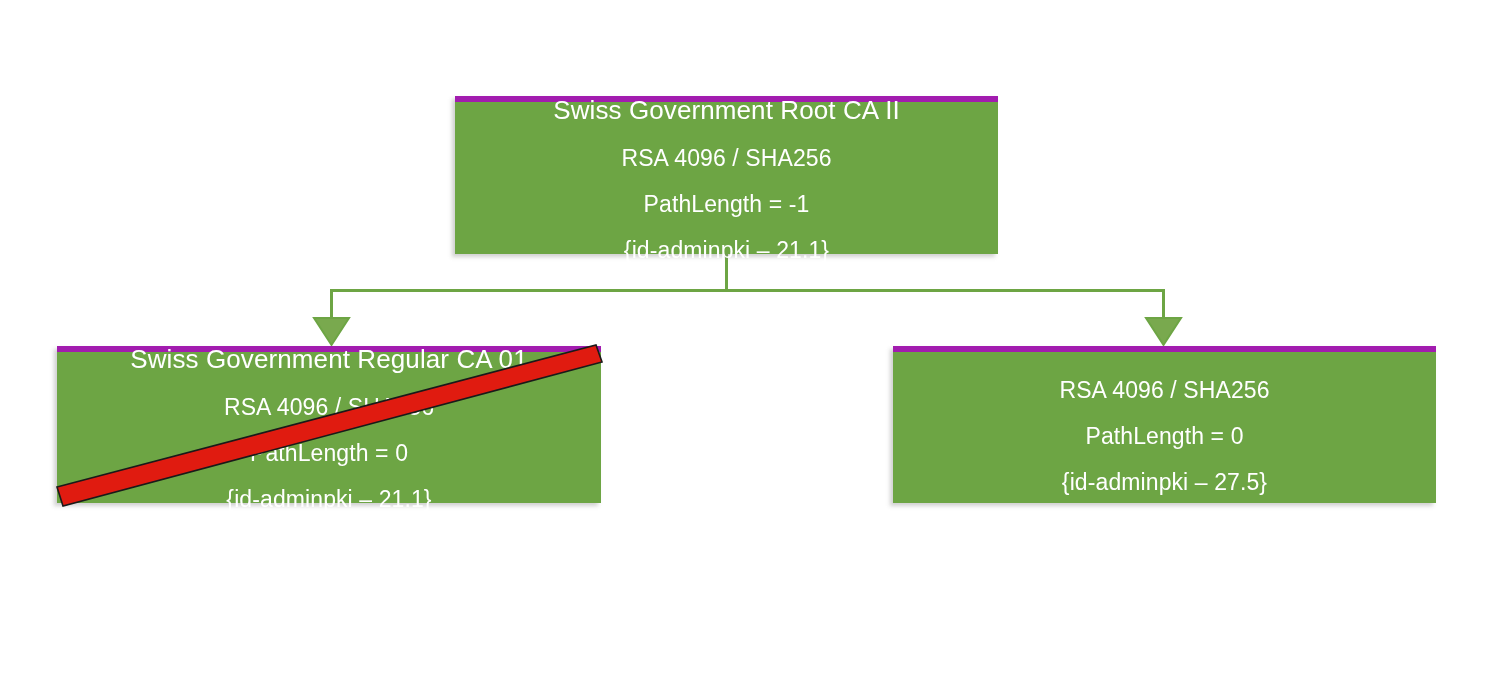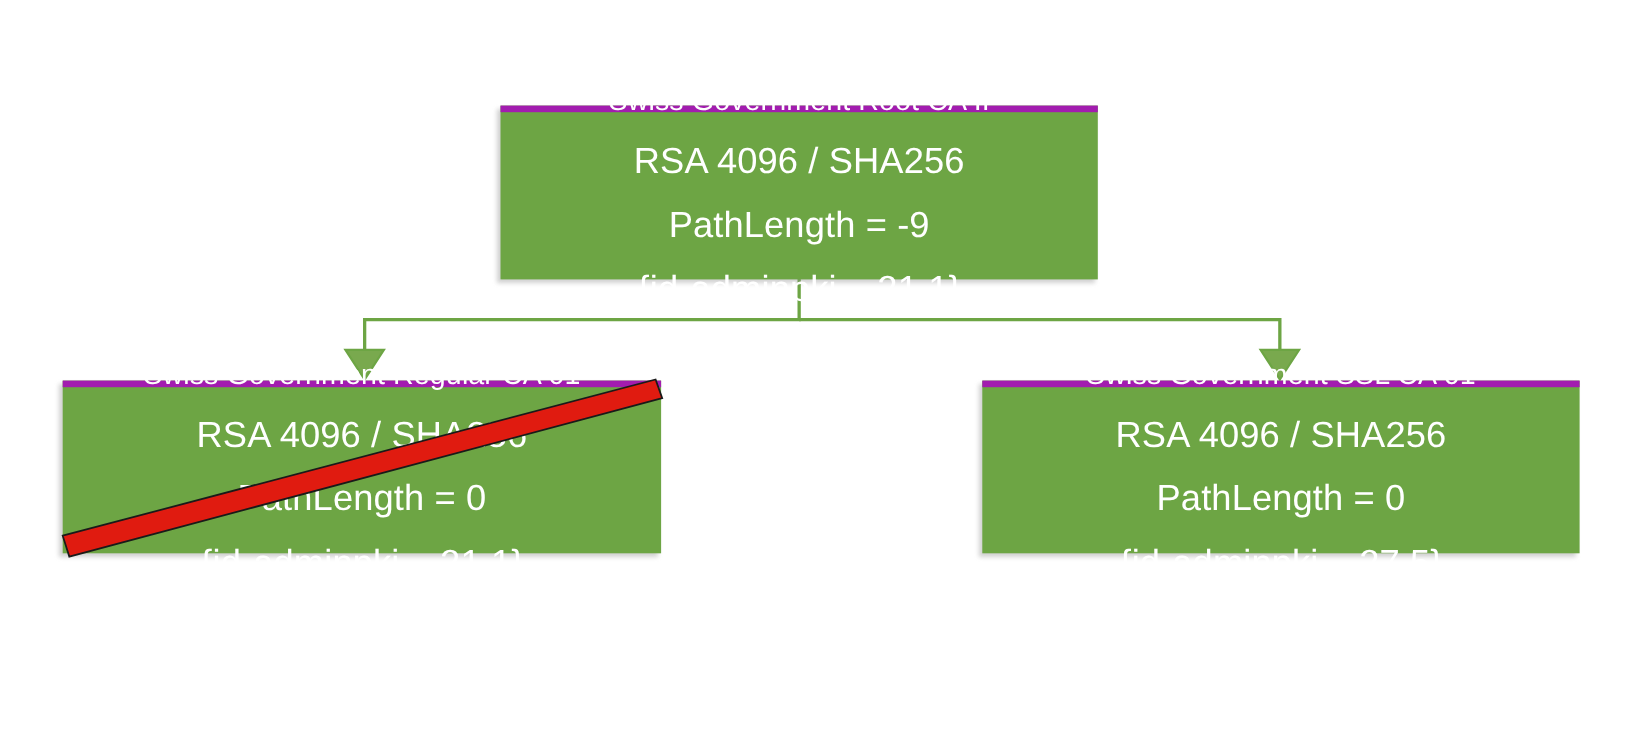--- a/index.html
+++ b/index.html
@@ -49,21 +49,21 @@
     display: block;
     width: 100%;
     line-height: 1.30;
     letter-spacing: 0.1px;
     white-space: nowrap;
   }
   .ca-title {
     font-size: 26px;
   }
   .ca-detail {
-    font-size: 33px;
+    font-size: 23px;
     margin-top: 16px;
   }
 
   
   #box-root {
     left: 455px;
     top: 96px;
     width: 543px;
     height: 158px;
     padding-top: 4px;
@@ -117,37 +117,36 @@
 
     <g>
       <path d="M 726.5 290.5 L 1163.5 290.5 L 1163.5 318" fill="none" stroke="#6DA544" stroke-width="3"></path>
       <polygon points="1146,318 1181,318 1163.5,345" fill="#79A94E" stroke="#6DA544" stroke-width="2"></polygon>
     </g>
   </svg>
 
   <div id="box-root" class="ca-box">
     <span class="ca-line ca-title">Swiss Government Root CA II</span>
     <span class="ca-line ca-detail">RSA 4096 / SHA256</span>
-    <span class="ca-line ca-detail">PathLength = -9</span>
+    <span class="ca-line ca-detail">PathLength = -1</span>
     <span class="ca-line ca-detail">{id-adminpki – 21.1}</span>
   </div>
 
   <div id="box-regular" class="ca-box">
     <span class="ca-line ca-title">Swiss Government Regular CA 01</span>
     <span class="ca-line ca-detail">RSA 4096 / SHA256</span>
     <span class="ca-line ca-detail">PathLength = 0</span>
     <span class="ca-line ca-detail">{id-adminpki – 21.1}</span>
 
     <div class="strike-wrap">
       <svg width="570" height="180" viewBox="0 0 570 180" xmlns="http://www.w3.org/2000/svg">
         <polygon points="6,143 545,1 551,18 12,162" fill="#E01B10" stroke="#1A1A1A" stroke-width="1.6"></polygon>
       </svg>
     </div>
   </div>
 
   <div id="box-ssl" class="ca-box">
-    <span class="ca-line ca-title">Swiss Government SSL CA 01</span>
     <span class="ca-line ca-detail">RSA 4096 / SHA256</span>
     <span class="ca-line ca-detail">PathLength = 0</span>
     <span class="ca-line ca-detail">{id-adminpki – 27.5}</span>
   </div>
 
 </div>
 
 </body></html>

